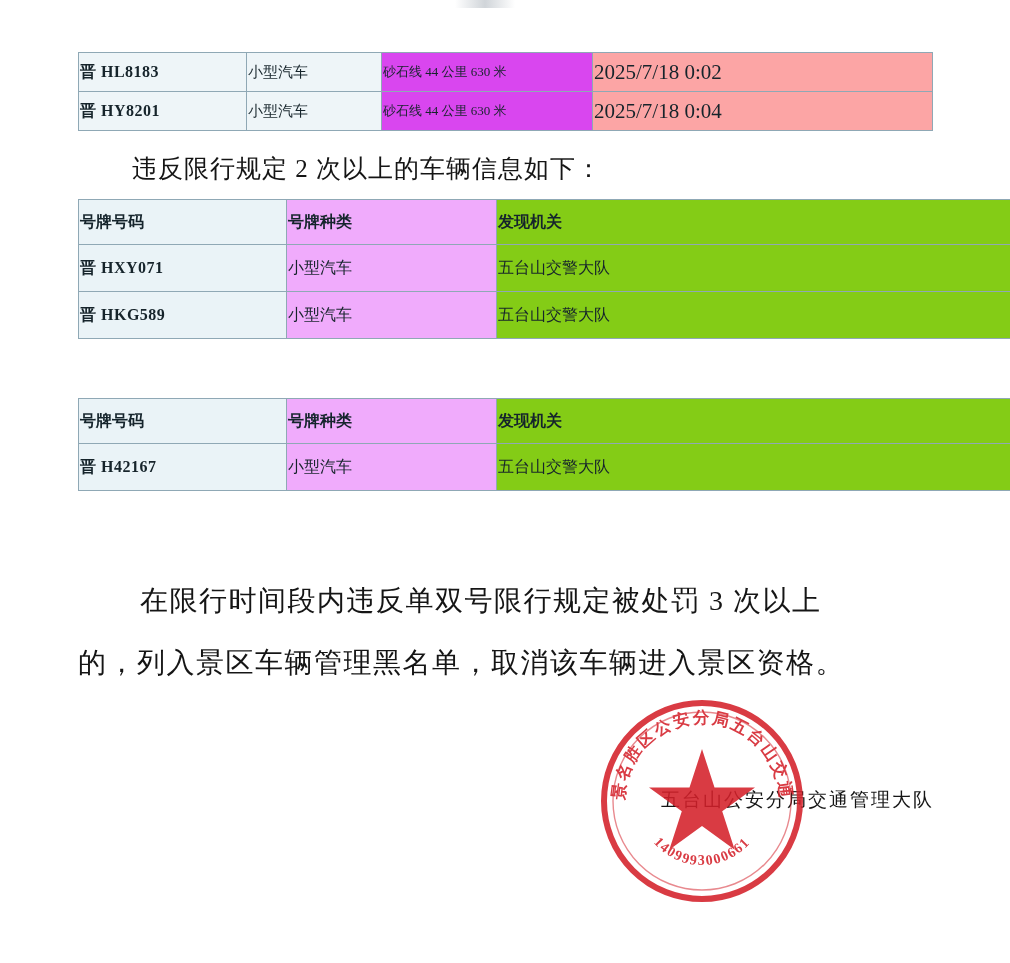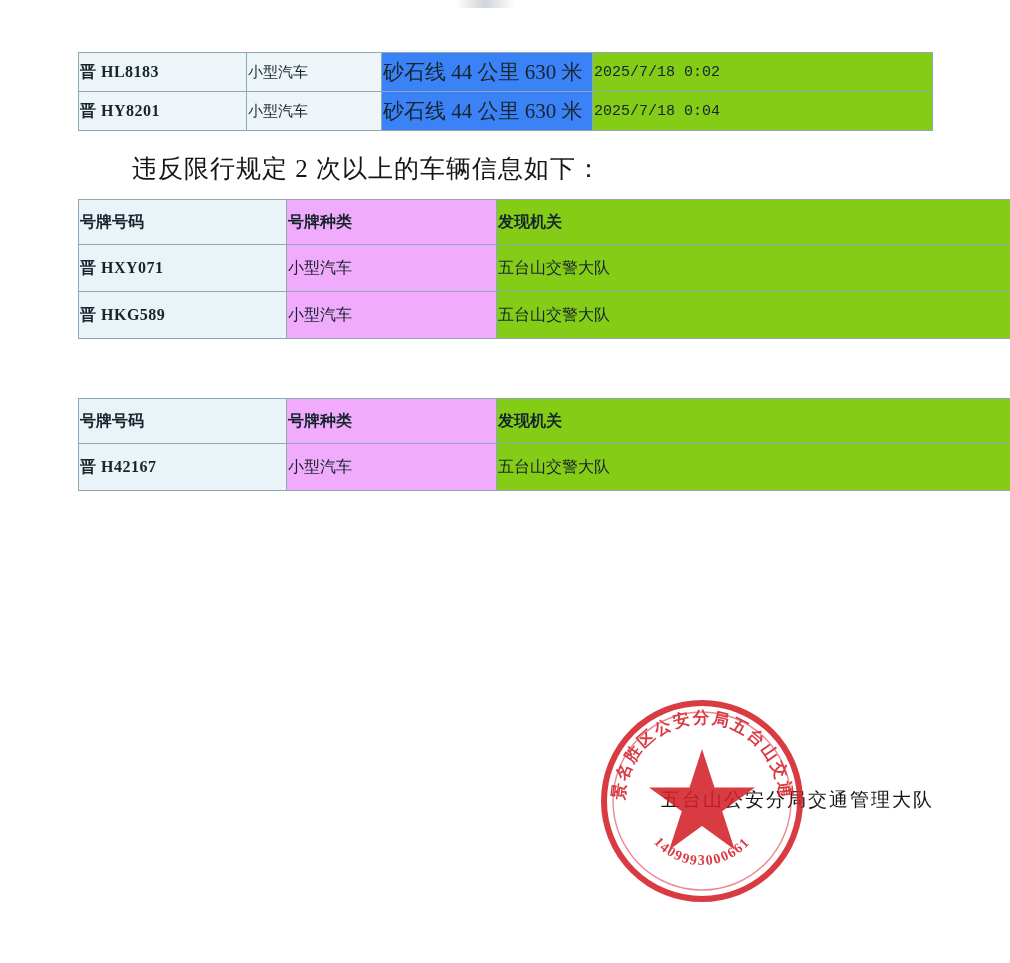--- a/index.html
+++ b/index.html
@@ -53,27 +53,26 @@
     font-weight: bold;
     letter-spacing: 0.5px;
   }
   .table-top td.kind {
     width: 132px;
     background: #eef5f8;
     font-size: 15px;
   }
   .table-top td.place {
     width: 208px;
-    background: #3b82f6;
+    background: #d946ef;
+    font-size: 13px;
+  }
+  .table-top td.time {
+    background: #fca5a5;
     font-size: 21px;
-  }
-  .table-top td.time {
-    background: #84cc16;
-    font-size: 15px;
-    font-family: Liberation Mono, monospace;
   }
 
   
   .section-heading {
     position: absolute;
     font-size: 25px;
     letter-spacing: 1px;
     color: #151515;
     white-space: nowrap;
   }
@@ -216,20 +215,22 @@
     <tbody>
       <tr>
         <td class="c1">晋 H42167</td>
         <td class="c2">小型汽车</td>
         <td class="c3">五台山交警大队</td>
       </tr>
     </tbody>
   </table>
 
   <div class="paragraph">
+    <div class="indent">在限行时间段内违反单双号限行规定被处罚 3 次以上</div>
+    <div>的，列入景区车辆管理黑名单，取消该车辆进入景区资格。</div>
   </div>
 
   <div class="signature">
     <div>五台山公安分局交通管理大队</div>
   </div>
 
   <div class="seal">
     <svg width="208" height="208" viewBox="0 0 208 208" xmlns="http://www.w3.org/2000/svg">
       <defs>
         <path id="arcTop" d="M 26,104 A 78,78 0 0 1 182,104"></path>

